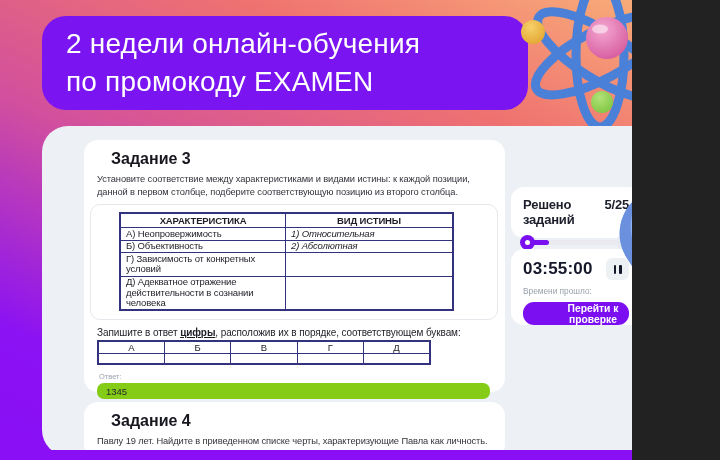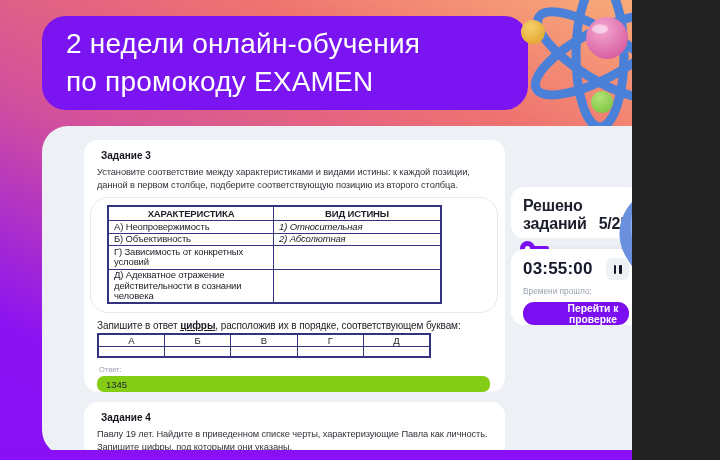--- a/index.html
+++ b/index.html
@@ -26,25 +26,25 @@
             background:linear-gradient(115deg,#8db1f4 0%,#7fa5ef 45%,#6d94e8 100%);
             box-shadow:inset 13px 0 0 #6a90de;
             transform:rotate(-33deg);transform-origin:0 0;z-index:30;}
   .notebook .strip{position:absolute;left:70px;top:14px;width:104px;height:30px;border-radius:13px;
                    background:linear-gradient(180deg,#e0e8fb,#c7d5f7);}
 
   
   .card{position:absolute;background:#fff;border-radius:14px;z-index:21;box-sizing:border-box;}
   .card1{left:84px;top:140px;width:421px;height:252px;padding:10px 15px 0 13px;}
   .card2{left:84px;top:402px;width:421px;height:56px;padding:10px 15px 0 13px;}
-  .task-title{font-size:10px;font-weight:800;color:#17171f;margin:0 0 5px 4px;}
+  .task-title{font-size:16px;font-weight:800;color:#17171f;margin:0 0 5px 14px;}
   .task-desc{font-size:9.3px;letter-spacing:-.1px;line-height:1.4;color:#33333c;margin:0 0 5px 0;}
 
-  .match-box{border:1px solid #e7e7ee;border-radius:18px;margin:0 -8px 7px -7px;
-             padding:7px 16px;box-sizing:border-box;height:116px;}
+  .match-box{border:1px solid #e7e7ee;border-radius:10px;margin:0 -8px 7px -7px;
+             padding:7px 28px;box-sizing:border-box;height:116px;}
   table.match{border-collapse:collapse;width:335px;font-size:9.5px;letter-spacing:-.15px;color:#1d1d26;}
   table.match th{border:1.5px solid #32327f;font-weight:700;text-align:center;padding:1px 4px;height:9px;}
   table.match td{border:1.5px solid #32327f;padding:0.5px 5px;line-height:1.12;vertical-align:top;}
   table.match td.c1{width:154px;}
   table.match td.c2{width:156px;font-style:italic;}
   table.match{border:2px solid #32327f;}
 
   .instruction{font-size:10px;letter-spacing:-.1px;color:#1d1d26;margin:0 0 2px 0;}
   .instruction b{font-weight:700;text-decoration:underline;}
 
@@ -54,22 +54,22 @@
   table.letters td{border:1.5px solid #32327f;height:9px;padding:0;}
 
   .answer-label{font-size:7.5px;color:#9aa2ad;margin:0 0 2px 2px;}
   .answer-input{display:block;width:100%;height:16px;background:#84cc16;border:none;border-radius:7px;
                 font-family:"Liberation Sans",sans-serif;font-size:9.5px;color:#26262e;
                 padding:0 0 0 9px;box-sizing:border-box;outline:none;}
 
   
   .side-card{position:absolute;background:#fff;border-radius:13px;z-index:22;box-sizing:border-box;}
   .progress-card{left:511px;top:187px;width:130px;height:51px;padding:10px 12px 0;}
-  .progress-row{display:flex;justify-content:space-between;align-items:flex-end;
-                font-size:16px;font-weight:600;color:#1c1f2b;letter-spacing:-.2px;}
+  .progress-row{display:flex;justify-content:space-between;align-items:flex-start;
+                font-size:13px;font-weight:600;color:#1c1f2b;letter-spacing:-.2px;}
   .pbar{position:relative;height:15px;margin-top:8px;}
   .ptrack{position:absolute;left:0;right:0;top:5px;height:5px;border-radius:3px;background:#e9e9ef;}
   .pfill{position:absolute;left:0;top:5px;height:5px;border-radius:3px;background:#7a10f0;width:20%;}
   .pknob{position:absolute;left:-3px;top:0;width:15px;height:15px;border-radius:50%;background:#7a10f0;}
   .pknob::after{content:"";position:absolute;left:5px;top:5px;width:5px;height:5px;border-radius:50%;background:#fff;}
   .pcheck{position:absolute;right:-2px;top:0;width:15px;height:15px;border-radius:50%;background:#e7ebef;
           color:#c3cad2;font-size:8.5px;line-height:15px;text-align:center;font-weight:700;}
 
   .timer-card{left:511px;top:249px;width:130px;height:76px;padding:9px 12px;}
   .timer-row{display:flex;justify-content:space-between;align-items:center;}

